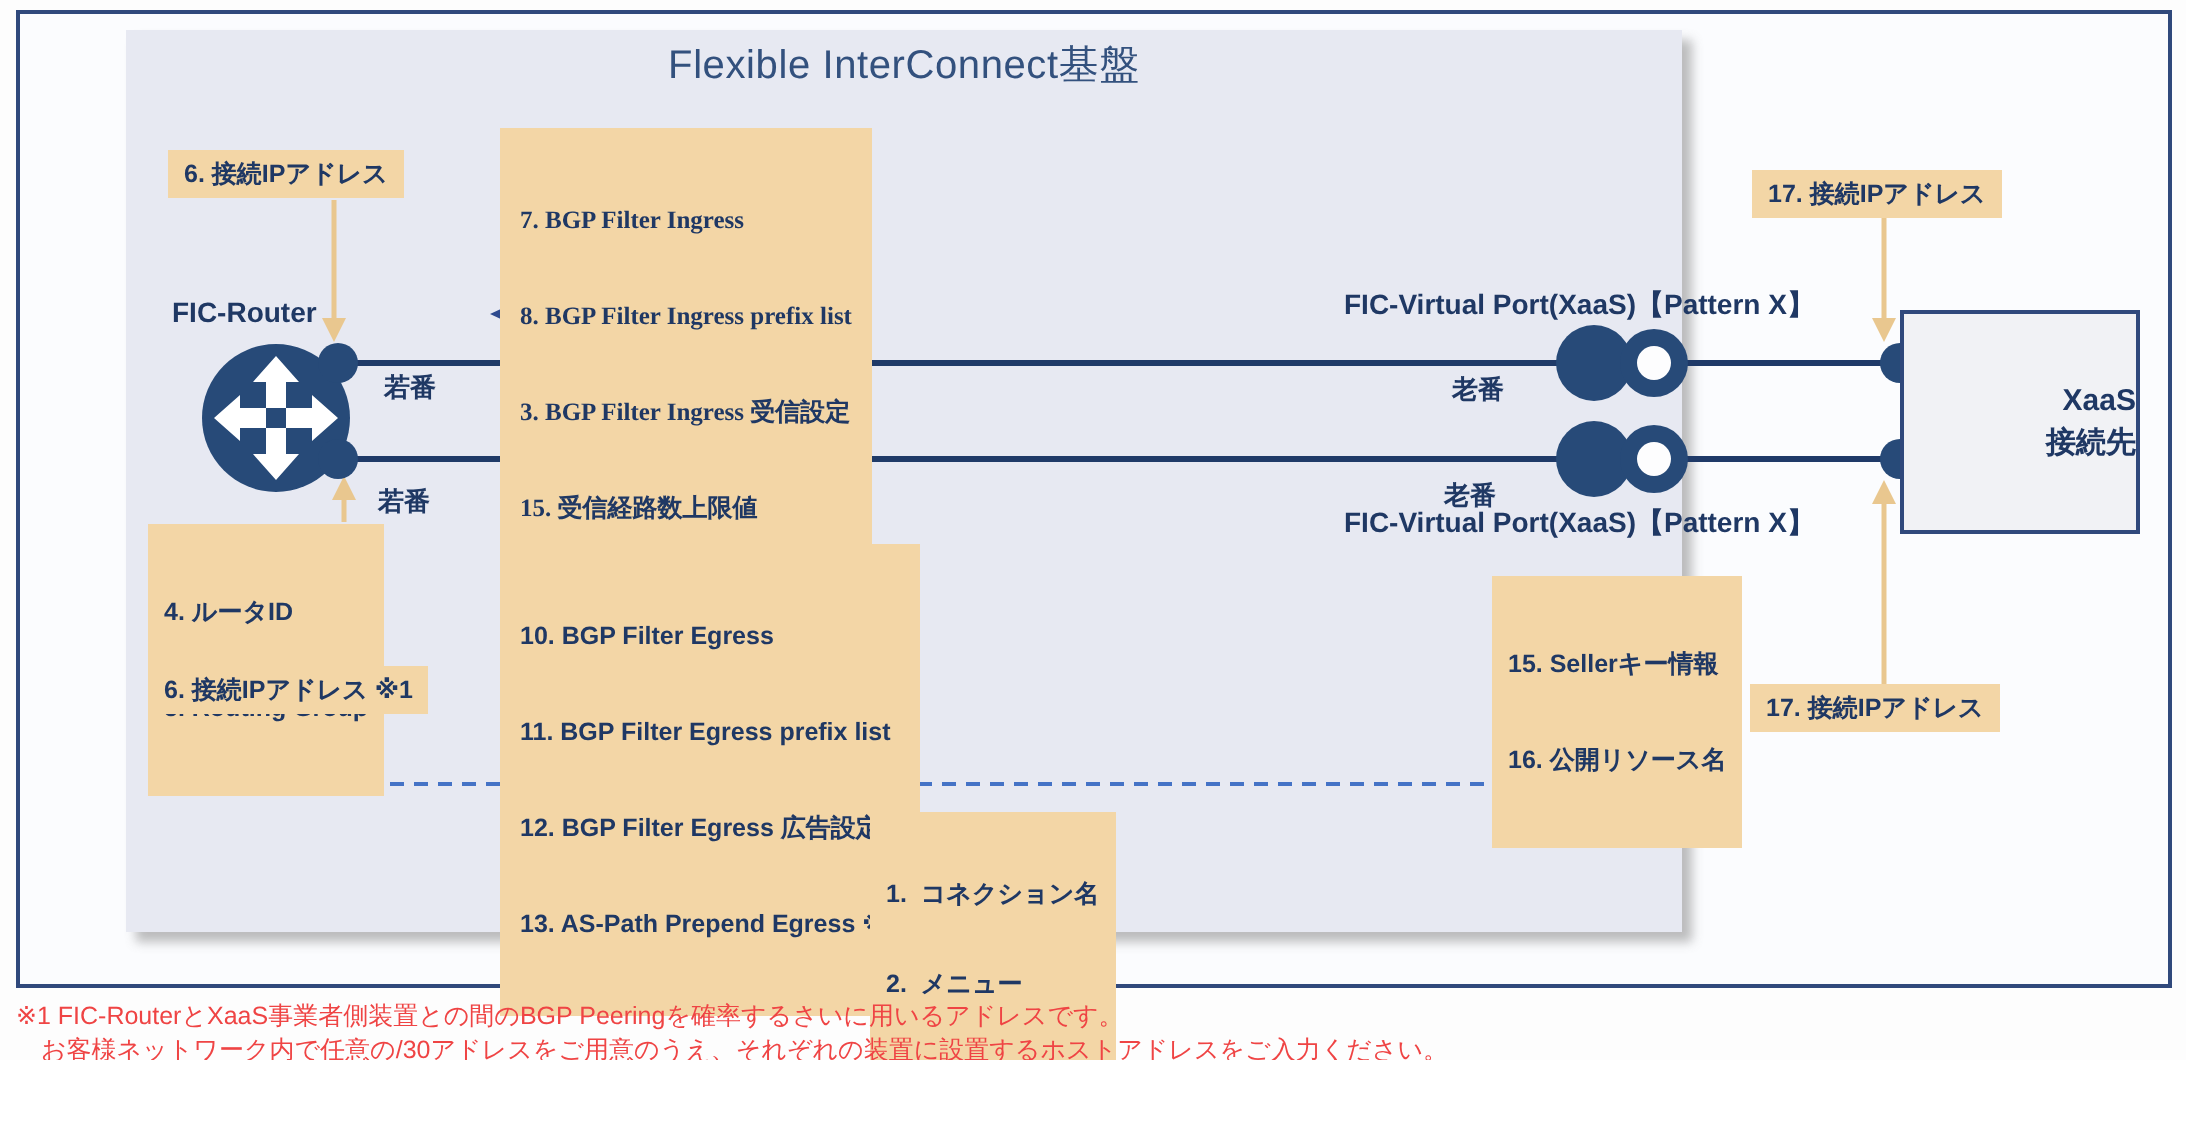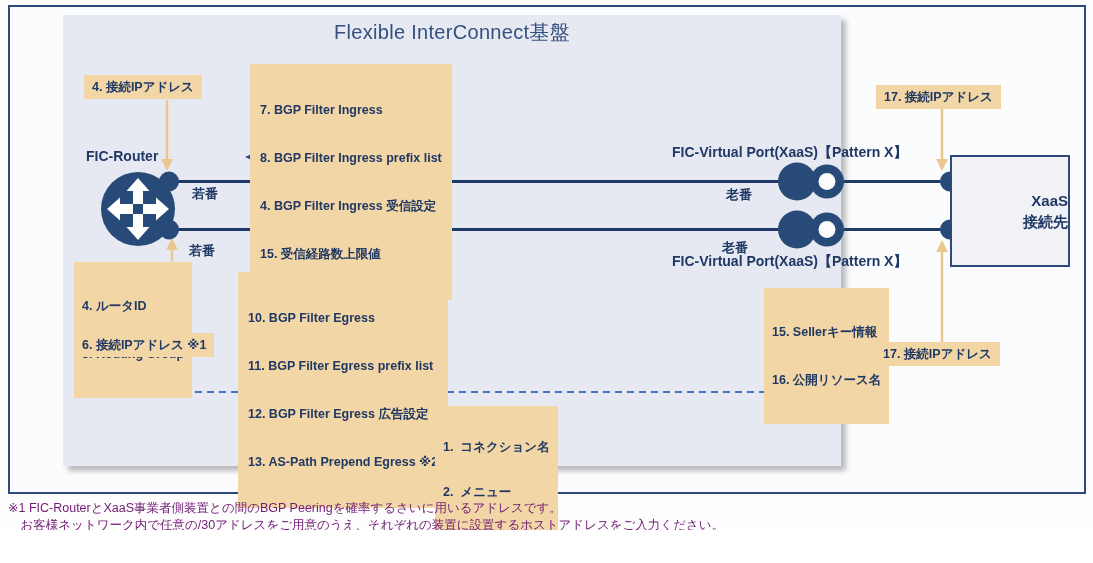--- a/index.html
+++ b/index.html
@@ -17,21 +17,21 @@
   .tag .line{white-space:pre;}
   .tag-lg{padding:6px 10px;}
   .lbl{position:absolute;color:#1f3864;font-weight:bold;font-size:13px;white-space:nowrap;}
   .lbl-lg{font-size:14px;text-align:center;}
   .bar{position:absolute;background:#31517c;border:1px solid #5a7499;color:#ffffff;
        text-align:center;font-size:16px;box-sizing:border-box;}
   .xaas{position:absolute;left:950px;top:155px;width:120px;height:112px;
         border:2px solid #30497c;background:#f1f2f5;box-sizing:border-box;
         display:flex;flex-direction:column;align-items:flex-end;justify-content:center;
         color:#1f3864;font-weight:bold;font-size:15px;line-height:21px;}
-  .footnotes{position:absolute;left:8px;top:500px;width:1085px;color:#701a75;
+  .footnotes{position:absolute;left:8px;top:500px;width:1085px;color:#ef4444;
              font-size:12.5px;line-height:16.5px;}
   .footnotes div{white-space:pre;}
 </style>
 </head>
 <body>
 
 <div class="stage">
 
   <div class="outer"></div>
   <div class="inner"></div>
@@ -100,50 +100,50 @@
   <div class="lbl lbl-lg" style="left:672px;top:253px;">FIC-Virtual Port(XaaS)【Pattern X】</div>
 
   <div class="bar" style="left:277px;top:179px;width:122px;height:23px;line-height:21px;">Primary</div>
   <div class="bar" style="left:278px;top:228px;width:123px;height:25px;line-height:23px;">Secondary</div>
 
   <div class="xaas">
     <div>XaaS</div>
     <div>接続先</div>
   </div>
 
-  <div class="tag" style="left:84px;top:75px;">4. 接続IPアドレス</div>
+  <div class="tag" style="left:84px;top:75px;">6. 接続IPアドレス</div>
 
-  <div class="tag tag-lg" style="left:250px;top:64px;">
+  <div class="tag tag-lg" style="left:250px;top:64px;font-family:Liberation Serif, serif;">
     <div class="line">7. BGP Filter Ingress</div>
     <div class="line">8. BGP Filter Ingress prefix list</div>
-    <div class="line">4. BGP Filter Ingress 受信設定</div>
+    <div class="line">3. BGP Filter Ingress 受信設定</div>
     <div class="line">15. 受信経路数上限値</div>
   </div>
 
   <div class="tag" style="left:74px;top:262px;">
     <div class="line">4. ルータID</div>
     <div class="line">5. Routing Group</div>
   </div>
 
   <div class="tag" style="left:74px;top:333px;">6. 接続IPアドレス ※1</div>
 
-  <div class="tag tag-lg" style="left:238px;top:272px;">
+  <div class="tag tag-lg" style="left:250px;top:272px;">
     <div class="line">10. BGP Filter Egress</div>
     <div class="line">11. BGP Filter Egress prefix list</div>
     <div class="line">12. BGP Filter Egress 広告設定</div>
     <div class="line">13. AS-Path Prepend Egress ※2</div>
   </div>
 
   <div class="tag" style="left:435px;top:406px;line-height:15px;">
     <div class="line">1.  コネクション名</div>
     <div class="line">2.  メニュー</div>
     <div class="line">9. 接続帯域</div>
   </div>
 
-  <div class="tag" style="left:746px;top:288px;margin-left:18px;">
+  <div class="tag" style="left:746px;top:288px;">
     <div class="line">15. Sellerキー情報</div>
     <div class="line">16. 公開リソース名</div>
   </div>
 
   <div class="tag" style="left:876px;top:85px;">17. 接続IPアドレス</div>
   <div class="tag" style="left:875px;top:342px;">17. 接続IPアドレス</div>
 
   <div class="footnotes">
     <div>※1 FIC-RouterとXaaS事業者側装置との間のBGP Peeringを確率するさいに用いるアドレスです。</div>
     <div>　お客様ネットワーク内で任意の/30アドレスをご用意のうえ、それぞれの装置に設置するホストアドレスをご入力ください。</div>

